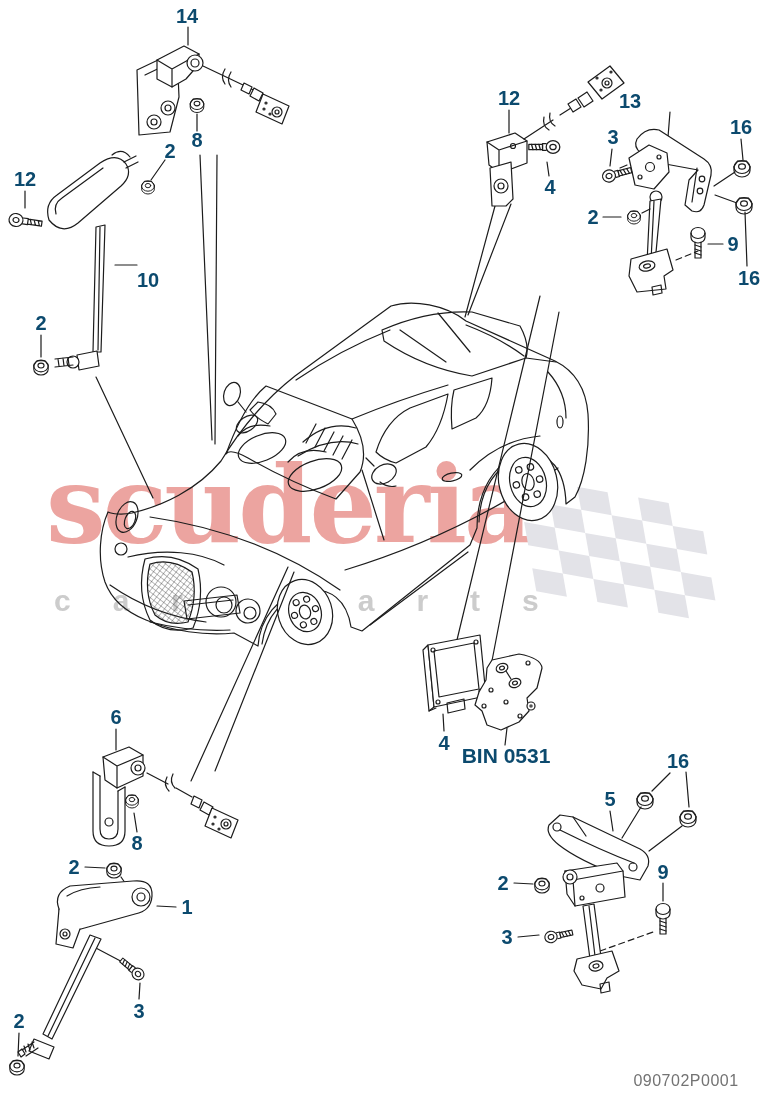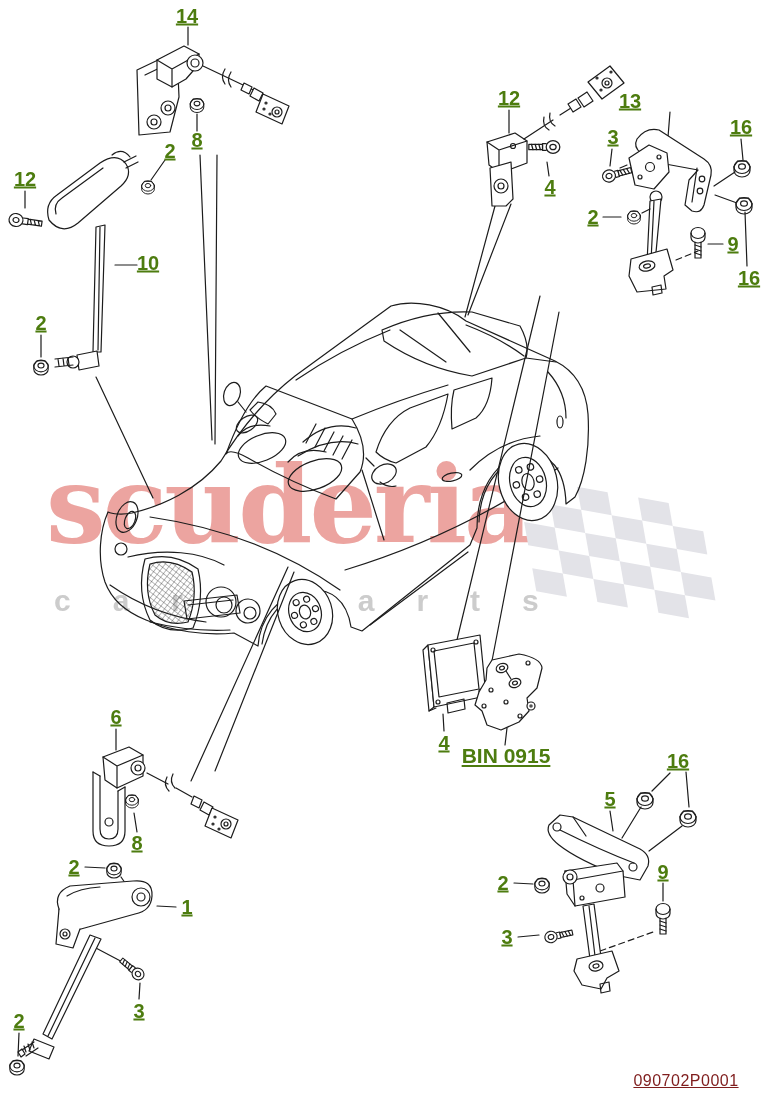--- a/index.html
+++ b/index.html
@@ -9,24 +9,24 @@
   .wm-brand{position:absolute;left:46px;top:452px;z-index:0;
             font-family:"DejaVu Serif",serif;font-weight:700;font-size:106px;
             letter-spacing:-3px;color:#eca4a0;line-height:1;user-select:none;}
   .wm-sub{position:absolute;left:54px;top:586px;z-index:0;
           font-weight:700;font-size:30px;color:#cccccc;
           letter-spacing:42px;word-spacing:22px;line-height:1;user-select:none;}
   
   .art{position:absolute;left:0;top:0;z-index:1;}
   
   .lbl{position:absolute;z-index:2;transform:translate(-50%,-50%);
-       font-weight:700;font-size:20px;color:#4d7c0f;white-space:nowrap;text-decoration:underline;}
+       font-weight:700;font-size:20px;color:#0c4a6e;white-space:nowrap;}
   .lbl.big{font-size:21px;}
   .code{position:absolute;z-index:2;transform:translate(-50%,-50%);
-        font-size:16px;font-weight:400;color:#7f1d1d;letter-spacing:0.5px;white-space:nowrap;text-decoration:underline;}
+        font-size:16px;font-weight:400;color:#737373;letter-spacing:0.5px;white-space:nowrap;}
 </style>
 </head>
 <body>
 
 <div class="stage">
 
   <div class="wm-brand">scuderia</div>
   <div class="wm-sub">car parts</div>
 
   <svg class="art" width="768" height="1100" viewBox="0 0 768 1100">
@@ -350,38 +350,38 @@
         <use href="#sym-nut" transform="translate(688,817)"></use>
       </g>
     </g>
   </svg>
 
   <div>
     <div class="lbl" style="left:187px;top:16px">14</div>
     <div class="lbl" style="left:170px;top:151px">2</div>
     <div class="lbl" style="left:197px;top:140px">8</div>
     <div class="lbl" style="left:25px;top:179px">12</div>
-    <div class="lbl" style="left:148px;top:263px">10</div>
+    <div class="lbl" style="left:148px;top:280px">10</div>
     <div class="lbl" style="left:41px;top:323px">2</div>
     <div class="lbl" style="left:509px;top:98px">12</div>
     <div class="lbl" style="left:550px;top:187px">4</div>
     <div class="lbl" style="left:613px;top:137px">3</div>
     <div class="lbl" style="left:593px;top:217px">2</div>
     <div class="lbl" style="left:630px;top:101px">13</div>
     <div class="lbl" style="left:741px;top:127px">16</div>
     <div class="lbl" style="left:733px;top:244px">9</div>
     <div class="lbl" style="left:749px;top:278px">16</div>
     <div class="lbl" style="left:116px;top:717px">6</div>
     <div class="lbl" style="left:137px;top:843px">8</div>
     <div class="lbl" style="left:74px;top:867px">2</div>
     <div class="lbl" style="left:187px;top:907px">1</div>
     <div class="lbl" style="left:139px;top:1011px">3</div>
     <div class="lbl" style="left:19px;top:1021px">2</div>
     <div class="lbl" style="left:444px;top:743px">4</div>
-    <div class="lbl big" style="left:506px;top:756px">BIN 0915</div>
+    <div class="lbl big" style="left:506px;top:756px">BIN 0531</div>
     <div class="lbl" style="left:610px;top:799px">5</div>
     <div class="lbl" style="left:678px;top:761px">16</div>
     <div class="lbl" style="left:503px;top:883px">2</div>
     <div class="lbl" style="left:663px;top:872px">9</div>
     <div class="lbl" style="left:507px;top:937px">3</div>
   </div>
 
   <div class="code" style="left:686px;top:1081px">090702P0001</div>
 
 </div>

